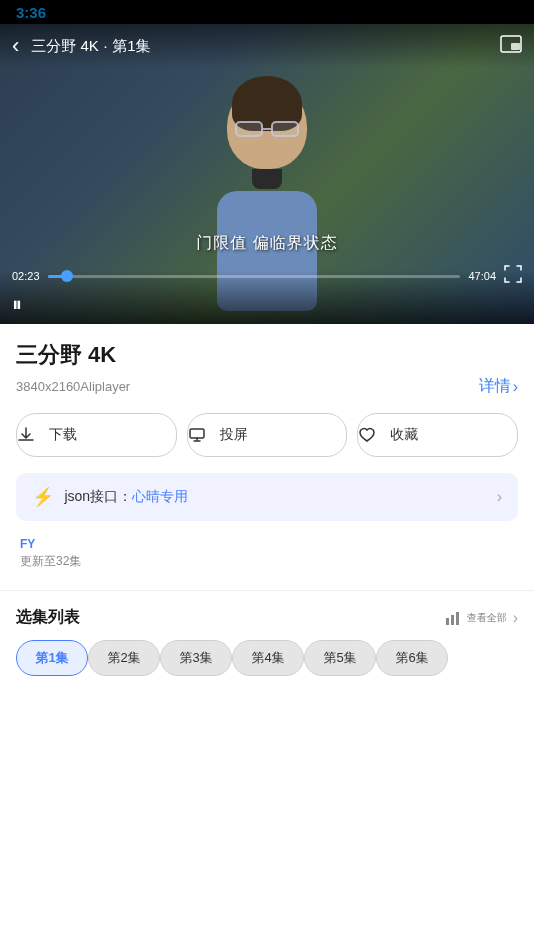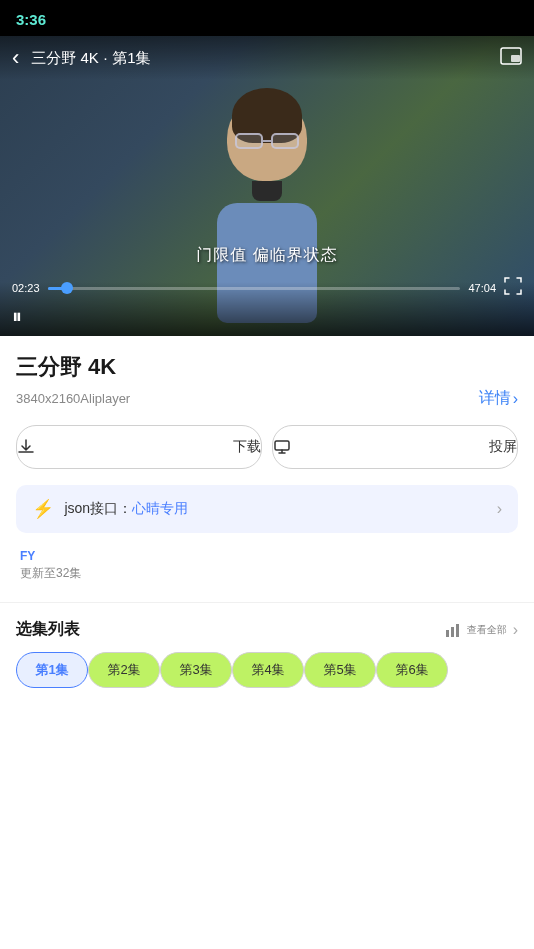--- a/index.html
+++ b/index.html
@@ -9,27 +9,27 @@
       min-height: 949px;
       background: #fff;
       font-family: -apple-system, 'PingFang SC', 'Helvetica Neue', sans-serif;
       color: #1a1a1a;
       overflow-x: hidden;
     }
 
     
     .status-bar {
       background: #000;
-      color: #5eead4;
+      color: #0369a1;
       font-size: 15px;
       font-weight: 600;
       padding: 8px 16px;
       display: flex;
-      align-items: flex-end;
-      height: 36px;
+      align-items: center;
+      height: 24px;
     }
 
     
     .video-container {
       position: relative;
       width: 534px;
       height: 300px;
       background: #1a1a2e;
       overflow: hidden;
     }
@@ -267,22 +267,22 @@
     }
 
     .action-btn {
       flex: 1;
       height: 44px;
       border: 1.5px solid #d0d0d0;
       border-radius: 20px;
       background: #fff;
       display: flex;
       align-items: center;
-      justify-content: space-between;
-      gap: 6px;
+      justify-content: flex-start;
+      gap: 14px;
       font-size: 14px;
       color: #333;
       cursor: pointer;
     }
 
     
     .json-banner {
       background: #f0f3ff;
       border-radius: 10px;
       padding: 13px 16px;
@@ -364,21 +364,21 @@
       display: flex;
       padding: 0 16px;
       overflow-x: auto;
     }
 
     .episode-tab {
       min-width: 72px;
       height: 36px;
       border-radius: 18px;
       border: 1.5px solid #d0d0d0;
-      background: #bef264;
+      background: #e5e5e5;
       display: flex;
       align-items: center;
       justify-content: center;
       font-size: 13px;
       color: #333;
       cursor: pointer;
       white-space: nowrap;
       padding: 0 16px;
     }
 
@@ -472,20 +472,26 @@
       </svg>
       <span>下载</span>
     </button>
     <button class="action-btn">
       <svg width="18" height="18" viewBox="0 0 18 18" fill="none">
         <rect x="2" y="3" width="14" height="9" rx="1.5" stroke="#333" stroke-width="1.5"></rect>
         <path d="M6 15h6M9 12v3" stroke="#333" stroke-width="1.5" stroke-linecap="round"></path>
       </svg>
       <span>投屏</span>
     </button>
+    <button class="action-btn">
+      <svg width="18" height="18" viewBox="0 0 18 18" fill="none">
+        <path d="M9 15s-7-4.5-7-8.5A4 4 0 019 4a4 4 0 017 2.5C16 10.5 9 15 9 15z" stroke="#333" stroke-width="1.5"></path>
+      </svg>
+      <span>收藏</span>
+    </button>
   </div>
 
   <div class="json-banner">
     <span class="flash-icon">⚡</span>
     <span class="json-text">
       json接口：<span>心晴专用</span>
     </span>
     <span class="chevron-right">›</span>
   </div>
 

